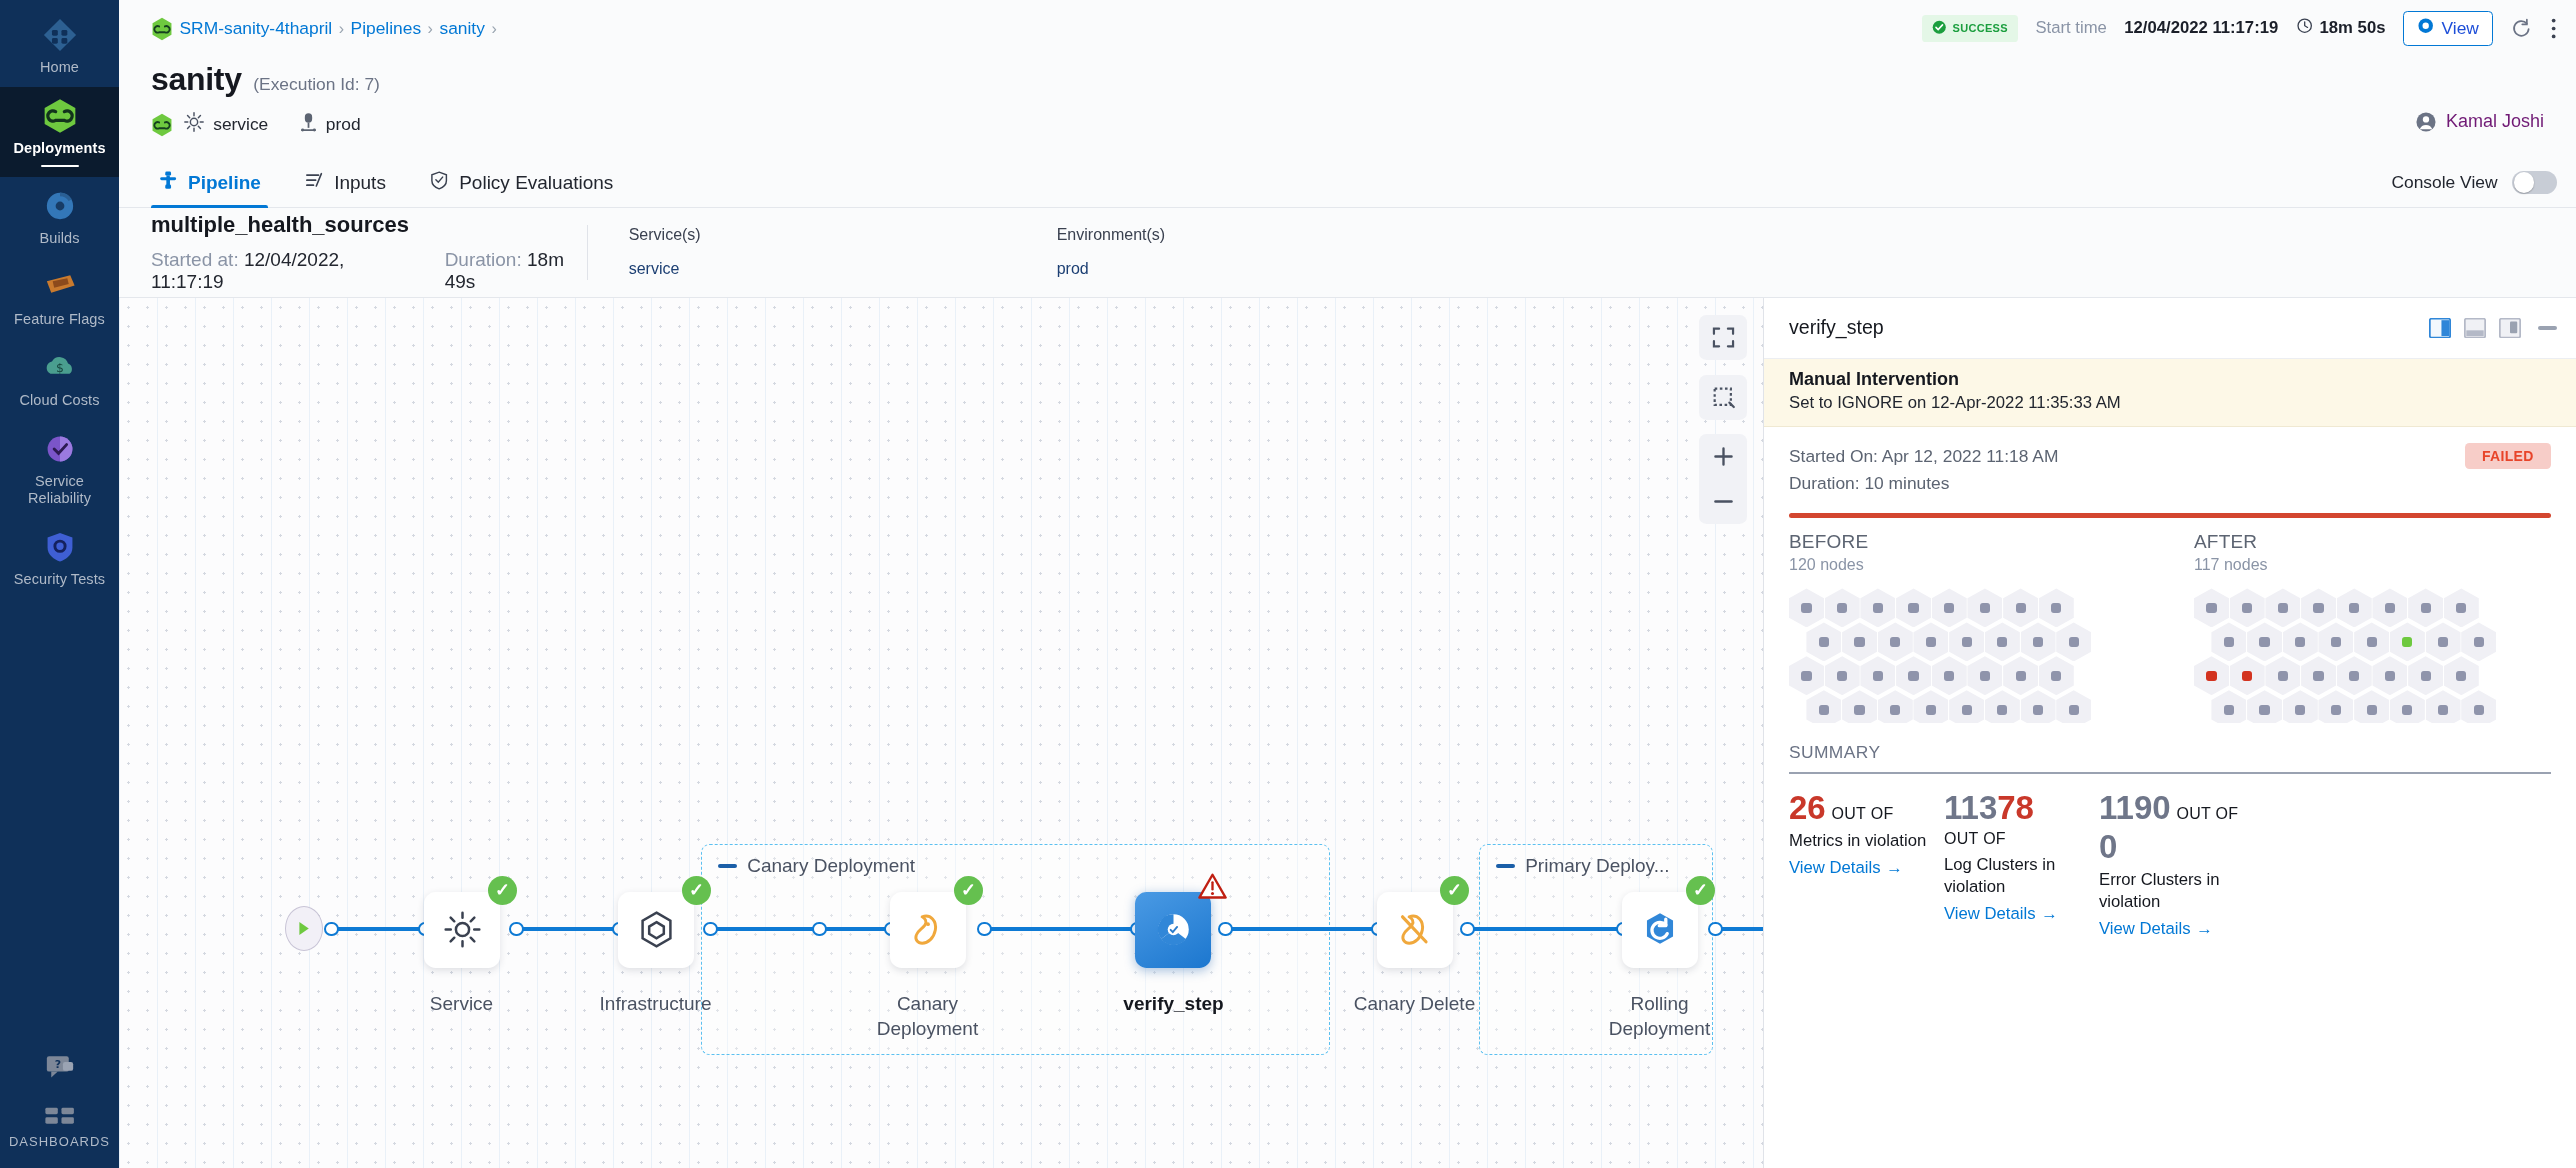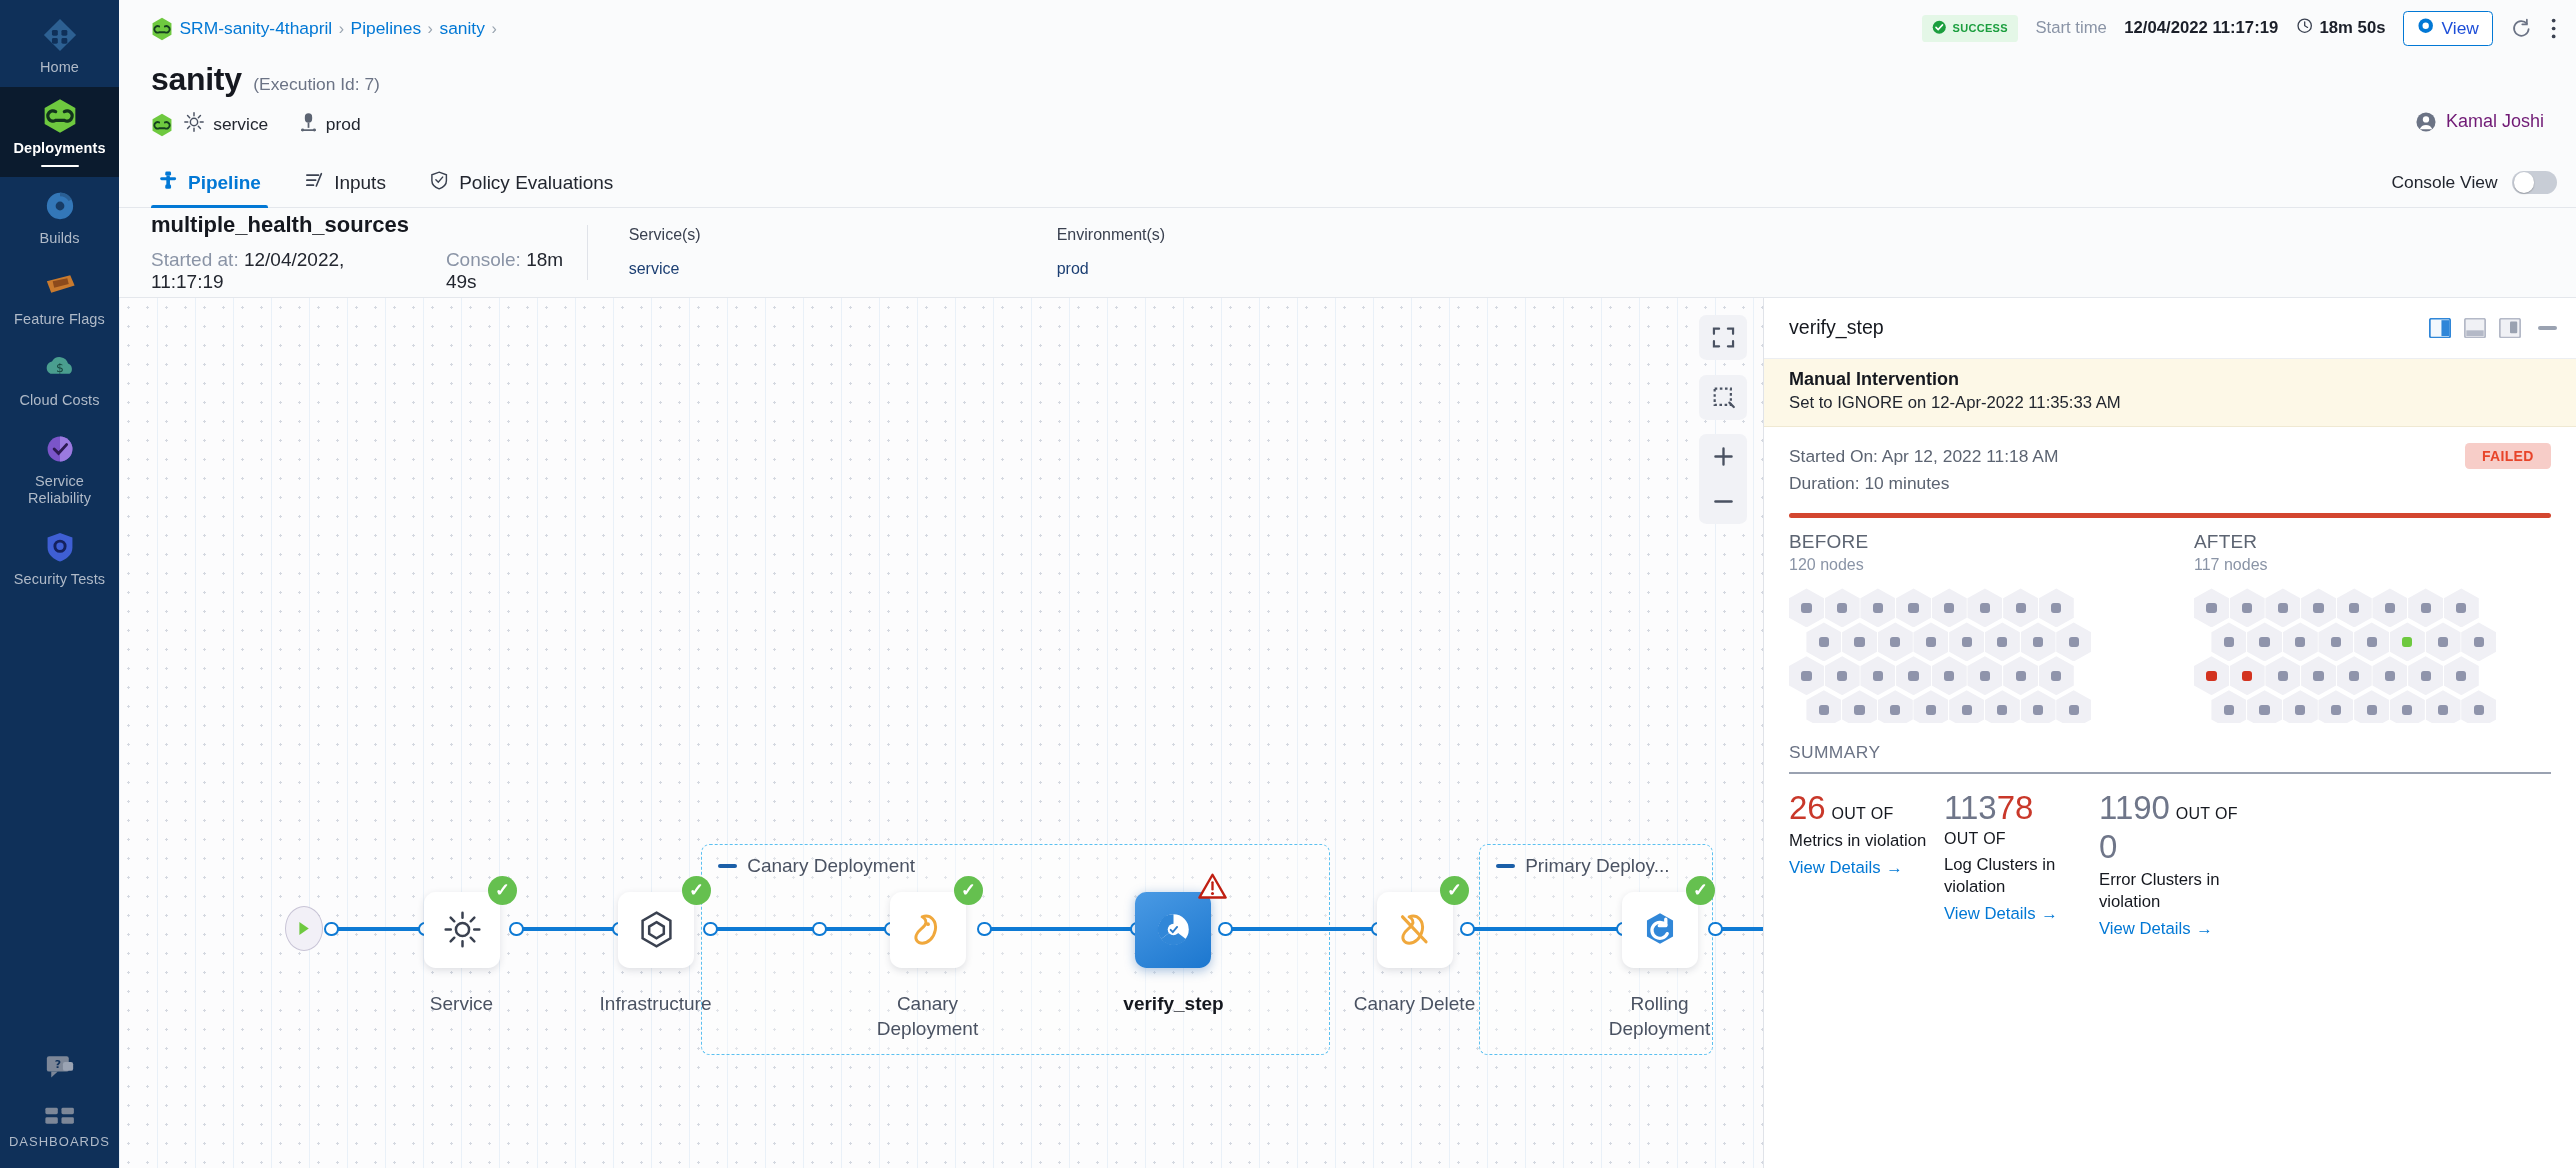--- a/index.html
+++ b/index.html
@@ -221,21 +221,21 @@
   }
   .hex i { display: block; width: 10.2px; height: 10.2px; border-radius: 2.9px; background: #8f94ab; }
   .hex i.red { background: #d3331f; }
   .hex i.green { background: #6ec93f; }
 
   .sum-h { font-size: 17.4px; color: #6b7385; letter-spacing: 0.4px; margin-top: 19px; }
   .sum-rule { height: 1.5px; background: #9aa2b1; margin-top: 8.7px; }
   .sum-row { display: flex; gap: 13px; margin-top: 17.4px; }
   .sum-card { width: 142px; }
   .sum-card.wide { width: 157px; }
-  .sum-num { font-size: 33px; font-weight: 400; line-height: 1; }
+  .sum-num { font-size: 33px; font-weight: 700; line-height: 1; }
   .sum-num .red { color: #c9382a; }
   .sum-num .gray { color: #6f7689; }
   .sum-oo { font-size: 16px; color: #15181f; letter-spacing: 0.3px; }
   .sum-head { display: flex; align-items: baseline; flex-wrap: wrap; gap: 5.8px; }
   .sum-desc { font-size: 16.7px; color: #15181f; line-height: 1.32; margin-top: 5.8px; }
   .sum-link { font-size: 16.7px; color: #0278d5; margin-top: 5.8px; cursor: pointer; display: inline-flex; gap: 5.8px; align-items: center; }
 </style>
 </head>
 <body>
 
@@ -499,21 +499,21 @@
             <div class="knob"></div>
           </div>
       </div>
     </div>
 
     <div class="execbar">
       <div class="exec-left">
         <div class="exec-name">multiple_health_sources</div>
         <div class="exec-sub">
           <span><span>Started at:</span> <b>12/04/2022, 11:17:19</b></span>
-          <span><span>Console:</span> <b>18m 49s</b></span>
+          <span><span>Duration:</span> <b>18m 49s</b></span>
         </div>
       </div>
       <div class="exec-div"></div>
       <div class="exec-col">
         <div class="h">Service(s)</div>
         <div class="v">service</div>
       </div>
       <div class="exec-col">
         <div class="h">Environment(s)</div>
         <div class="v">prod</div>

